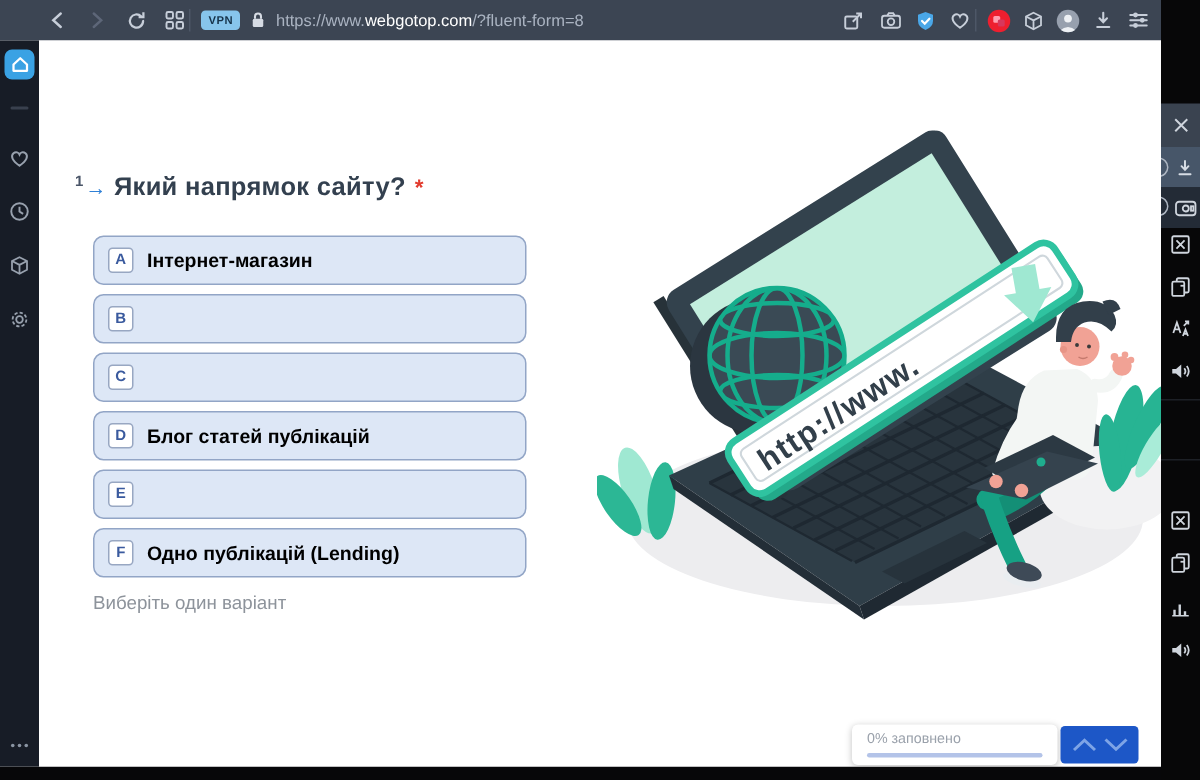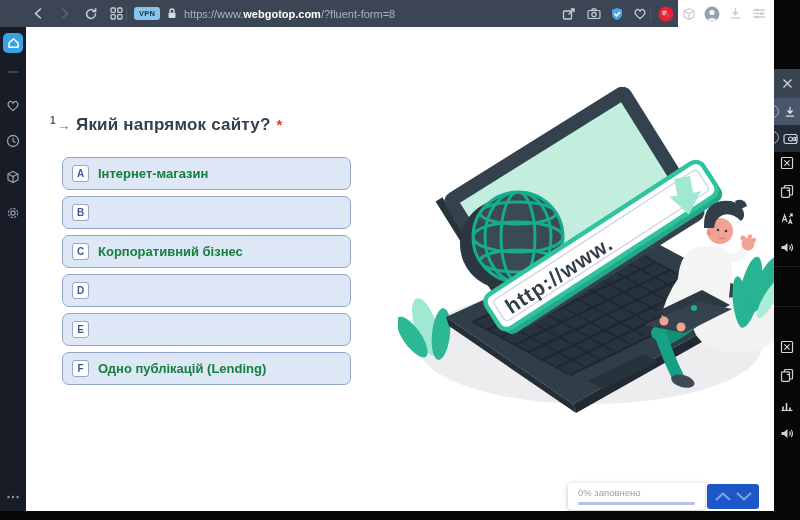--- a/index.html
+++ b/index.html
@@ -2,48 +2,48 @@
 <html><head>
 <meta charset="utf-8">
 <style>
   * { margin:0; padding:0; box-sizing:border-box; }
   html,body { width:800px; height:520px; overflow:hidden; }
   body { background:#070709; font-family:"Liberation Sans", sans-serif; position:relative; }
 
   
   .browser { position:absolute; left:0; top:0; width:774px; height:511px; background:#fff; }
 
-  .topbar { position:absolute; left:0; top:0; width:678px; height:27px; background:#3c4553; }
+  .topbar { position:absolute; left:0; top:0; width:774px; height:27px; background:#3c4553; }
   .tb-icon { position:absolute; top:5px; width:17px; height:17px; display:flex; align-items:center; justify-content:center; cursor:pointer; }
   .tb-sep { position:absolute; top:6px; width:1px; height:15px; background:#4d5767; }
   .vpn-badge { position:absolute; left:134px; top:7px; background:#87c5ec; color:#16334a;
                font-size:7.5px; font-weight:bold; padding:2px 5px; border-radius:3px; letter-spacing:.3px; }
   .urlbar { position:absolute; left:184px; top:0; height:27px; display:flex; align-items:center; font-size:11px; color:#aab3c1; cursor:text; }
-  .urlbar .domain { color:#ffffff; font-weight:bold; }
+  .urlbar .domain { color:#ffffff; font-weight:normal; }
 
   .sidebar { position:absolute; left:0; top:27px; width:26px; height:484px; background:#171c26; }
   .sb-item { position:absolute; left:0; width:26px; height:24px; display:flex; align-items:center; justify-content:center; cursor:pointer; }
   .home-tile { width:20px; height:20px; background:#3aa2e4; border-radius:5px; display:flex; align-items:center; justify-content:center; }
   .sb-sep { position:absolute; left:7px; width:12px; height:2px; background:#39404e; border-radius:1px; }
 
   .page { position:absolute; left:26px; top:27px; width:748px; height:484px; background:#ffffff; overflow:hidden; }
 
   
   .question { position:absolute; left:24px; top:88px; font-size:17px; font-weight:600; color:#33404f; letter-spacing:.2px; }
   .q-num { font-size:10px; color:#4a5568; position:relative; top:-6px; font-weight:600; }
   .q-arrow { color:#2f80d6; font-size:14px; margin:0 5px 0 1px; font-weight:400; }
   .q-star { color:#e23b2e; margin-left:6px; font-size:15px; font-weight:bold; }
 
   .options { position:absolute; left:36px; top:130px; width:289px; }
   .option { width:289px; height:33px; background:#dde7f6; border:1.4px solid #92a5c6; border-radius:7px;
             display:flex; align-items:center; padding-left:9px; margin-bottom:6px; cursor:pointer; }
   .option .key { width:17px; height:17px; background:#ffffff; border:1px solid #98a7c2; border-radius:3px;
                  font-size:10px; font-weight:bold; color:#3a5a9e; display:flex; align-items:center; justify-content:center;
                  margin-right:9px; flex:none; }
-  .option .label { font-size:13px; font-weight:bold; color:#15803d;text-align:right; }
+  .option .label { font-size:13px; font-weight:bold; color:#000000;text-align:right; }
   .hint { position:absolute; left:36px; top:368px; font-size:12.5px; color:#8d939b; }
 
   
   .progress-card { position:absolute; left:542px; top:456px; width:137px; height:27px; background:#fff;
                    border-radius:4px; box-shadow:0 1px 5px rgba(0,0,0,.25); }
   .progress-label { position:absolute; left:10px; top:4px; font-size:9.5px; color:#9aa1ab; }
   .progress-track { position:absolute; left:10px; top:19px; width:117px; height:3px; background:#b3c3e8; border-radius:2px; overflow:hidden; }
   .progress-fill { height:100%; background:#1d57c7; width:0%; }
   .step-nav { position:absolute; left:681px; top:457px; width:52px; height:25px; background:#1d57c7; border-radius:3px;
               display:flex; align-items:center; justify-content:center; gap:3px; cursor:pointer; }
@@ -220,33 +220,34 @@
     <div class="options">
       <div class="option">
         <span class="key">A</span>
         <span class="label">Інтернет-магазин</span>
       </div>
       <div class="option">
         <span class="key">B</span>
       </div>
       <div class="option">
         <span class="key">C</span>
-        <span class="label">Корпоративний бізнес</span>
       </div>
       <div class="option">
         <span class="key">D</span>
+        <span class="label">Блог статей публікацій</span>
       </div>
       <div class="option">
         <span class="key">E</span>
       </div>
       <div class="option">
         <span class="key">F</span>
         <span class="label">Одно публікацій (Lending)</span>
       </div>
     </div>
+    <div class="hint">Виберіть один варіант</div>
 
     <div class="illustration">
       <svg width="378" height="368" viewBox="0 0 378 368">
         <defs>
           <clipPath id="gc">
               <circle cx="120" cy="150" r="45"></circle>
             </clipPath>
         </defs>
 
         <ellipse cx="192" cy="259" rx="172" ry="58" fill="#ededef"></ellipse>

